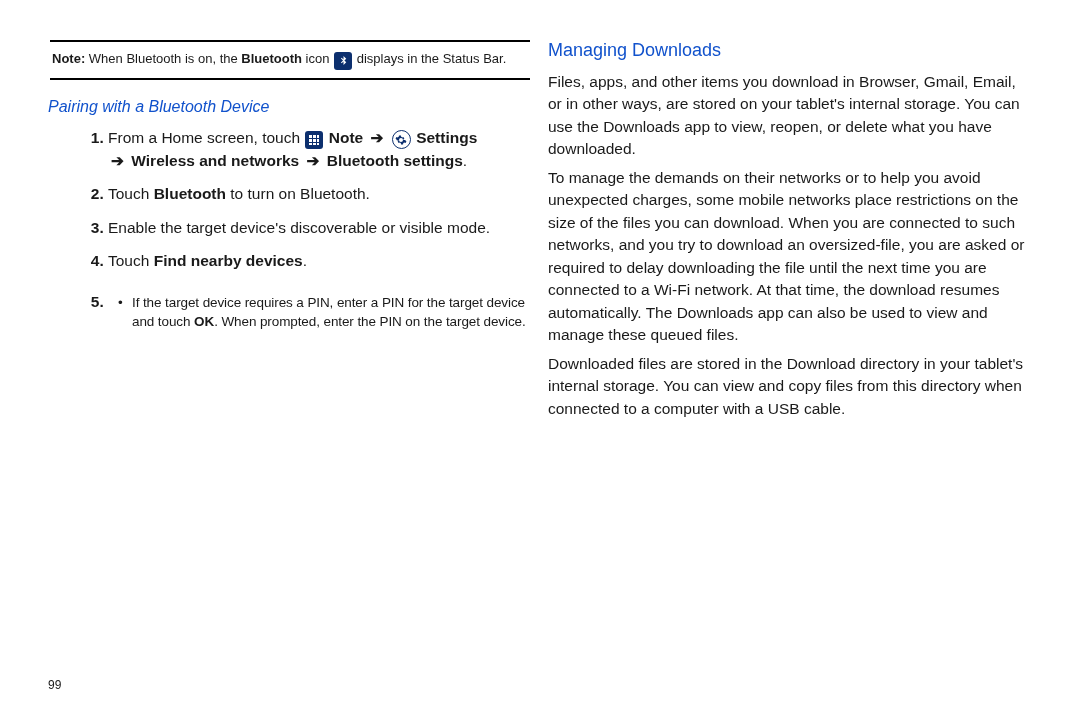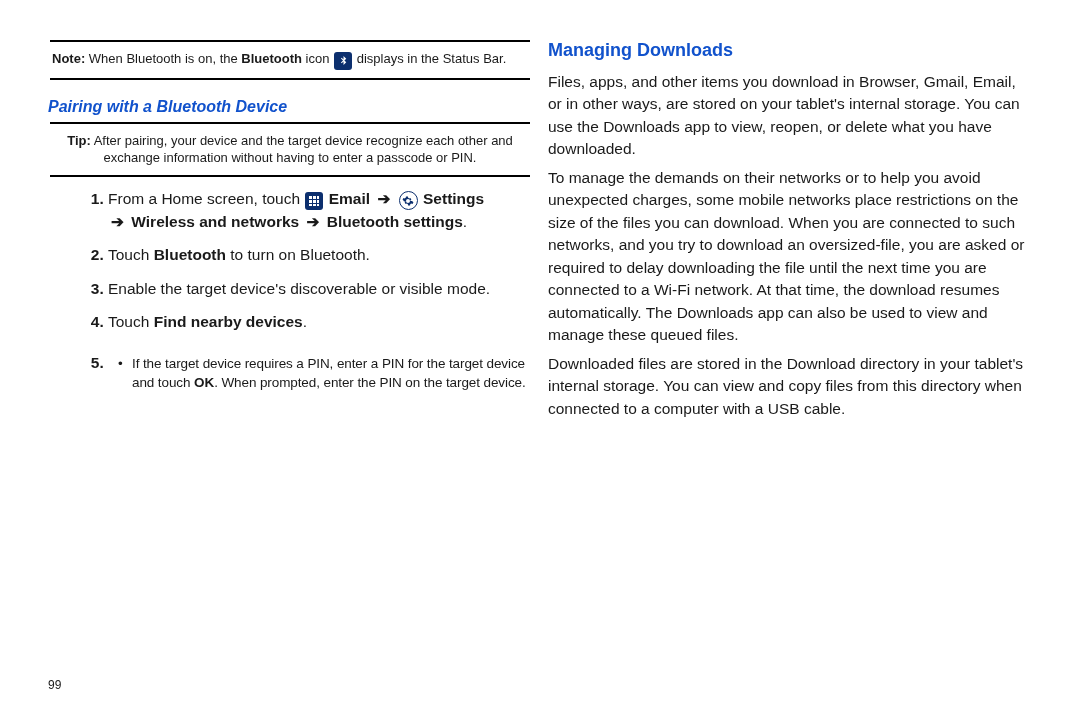--- a/index.html
+++ b/index.html
@@ -24,28 +24,28 @@
     height:100%;
   }
   .col{flex:1;min-width:0}
   .hr{border:0;border-top:2px solid #000;margin:6px 0}
   .noteblock{padding:0 2px}
   .noteblock .hr{margin:4px 0}
   .notetext{font-size:13px;line-height:1.35;padding:4px 2px}
   .bold{font-weight:700}
   .h2{
     color:var(--blue);
-    font-weight:700;
+    font-weight:400;
     font-style:italic;
     font-size:16px;
     margin:18px 0 6px;
   }
   .h1{
     color:var(--blue);
-    font-weight:700;
+    font-weight:400;
     font-size:18px;
     margin:4px 0 10px;
   }
   p{margin:6px 0;line-height:1.45}
   ol{margin:10px 0 0 0;padding-left:60px}
   ol li{margin:10px 0;line-height:1.5}
   ol li::marker{font-weight:700}
   .sublist{list-style:none;margin:10px 0 0 0;padding-left:10px}
   .sublist li{position:relative;padding-left:14px;margin:18px 0;font-size:13.5px;line-height:1.4}
   .sublist li::before{content:"\2022";position:absolute;left:0;top:0}
@@ -84,48 +84,40 @@
             </svg>
         </span>
         <span> displays in the Status Bar.</span>
       </div>
       <hr class="hr">
     </div>
 
     <div class="h2">Pairing with a Bluetooth Device</div>
 
 
-    <div class="noteblock">
-      <hr class="hr">
-      <div class="notetext" style="text-align:center">
-        <span class="bold">Tip:</span>
-        <span>After pairing, your device and the target device recognize each other and exchange information without having to enter a passcode or PIN.</span>
-      </div>
-      <hr class="hr">
-    </div>
 
     <ol>
       <li>
         <span>From a Home screen, touch </span>
         <span class="icon apps">
           <svg viewBox="0 0 12 12">
               <g fill="#fff">
                 <rect x="1" y="1" width="3" height="3"></rect>
                 <rect x="5" y="1" width="3" height="3"></rect>
                 <rect x="9" y="1" width="2" height="3"></rect>
                 <rect x="1" y="5" width="3" height="3"></rect>
                 <rect x="5" y="5" width="3" height="3"></rect>
                 <rect x="9" y="5" width="2" height="3"></rect>
                 <rect x="1" y="9" width="3" height="2"></rect>
                 <rect x="5" y="9" width="3" height="2"></rect>
                 <rect x="9" y="9" width="2" height="2"></rect>
               </g>
             </svg>
         </span>
-        <span class="bold">Email</span>
+        <span class="bold">Note</span>
         <span class="bold arrow"></span>
         <span class="icon gear">
           <svg viewBox="0 0 24 24">
               <path fill="#0c2f6e" d="M12 8a4 4 0 1 0 0 8 4 4 0 0 0 0-8zm9 4a7 7 0 0 1-.1 1.2l2 1.6-2 3.4-2.4-1a7 7 0 0 1-2 1.2l-.4 2.6h-4l-.4-2.6a7 7 0 0 1-2-1.2l-2.4 1-2-3.4 2-1.6A7 7 0 0 1 3 12a7 7 0 0 1 .1-1.2l-2-1.6 2-3.4 2.4 1a7 7 0 0 1 2-1.2L7.9 3h4l.4 2.6a7 7 0 0 1 2 1.2l2.4-1 2 3.4-2 1.6c.1.4.1.8.1 1.2z"></path>
             </svg>
         </span>
         <span class="bold">Settings</span>
         <br>
         <span class="bold arrow"></span>
         <span class="bold">Wireless and networks</span>

